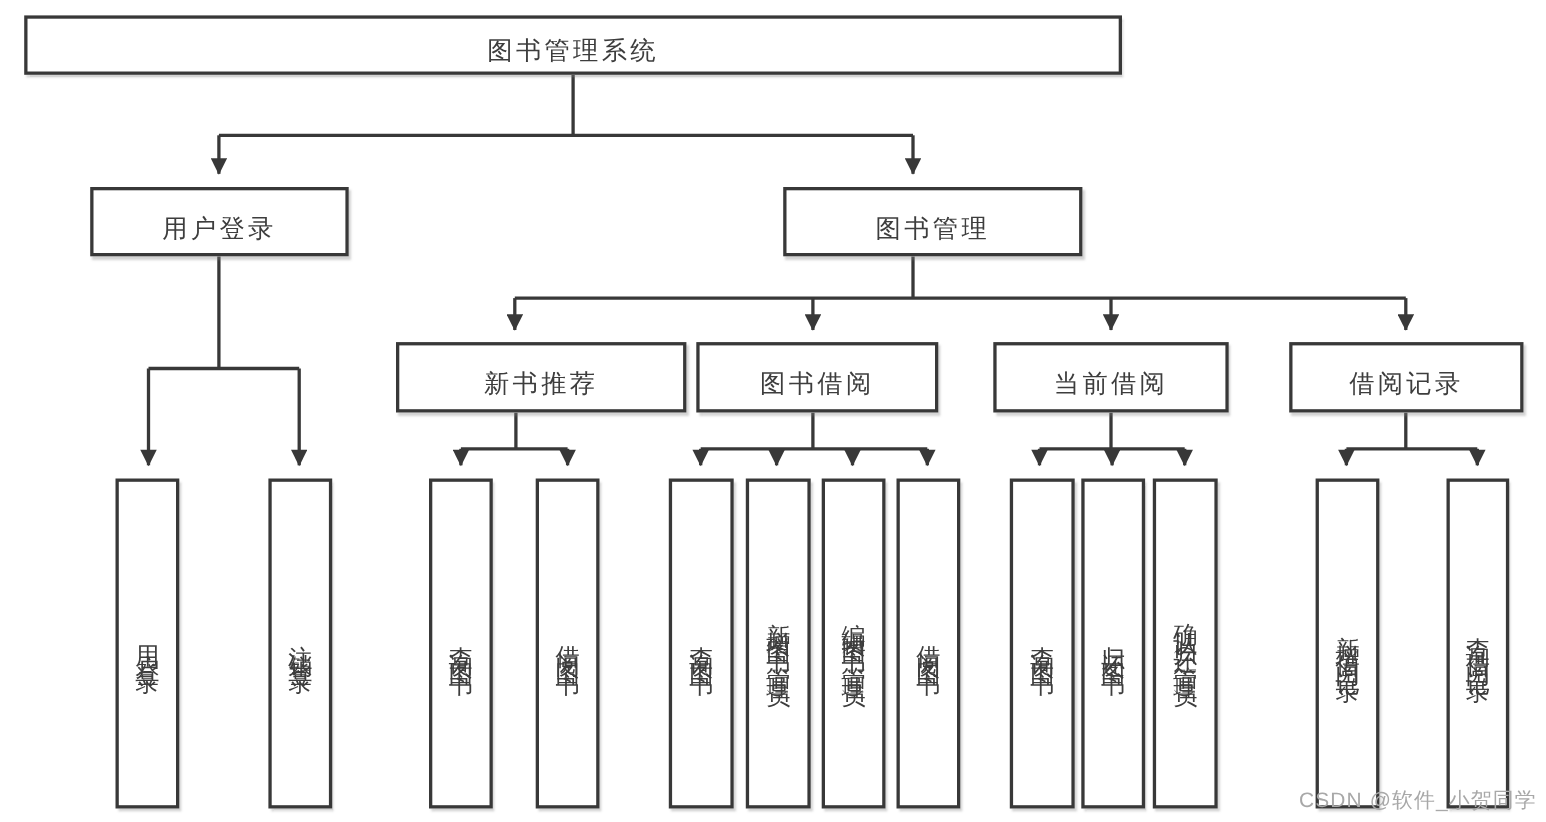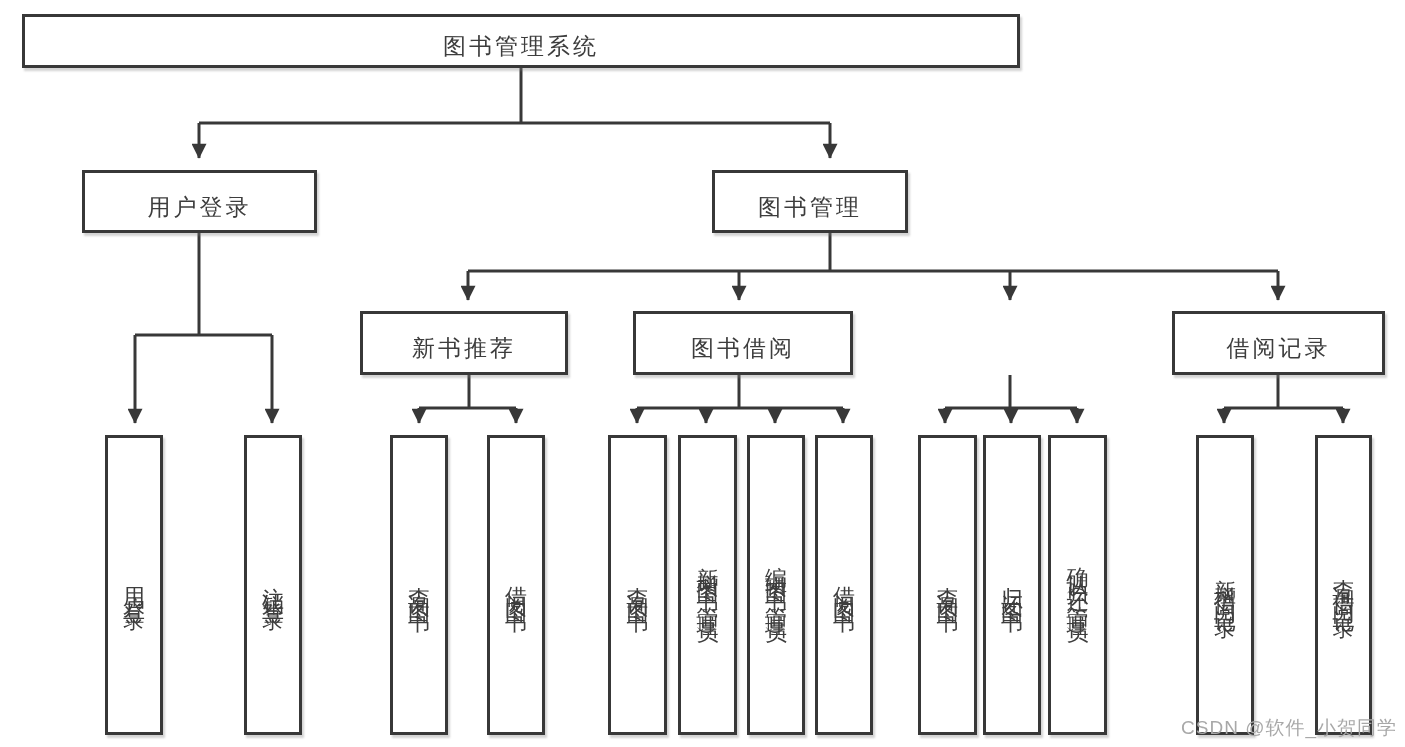--- a/index.html
+++ b/index.html
@@ -132,30 +132,33 @@
     </g>
   </svg>
 
   <div class="node hnode" style="left:22px;top:14px;width:998px;height:54px">
     <span>图书管理系统</span>
   </div>
 
   <div class="node hnode" style="left:82px;top:170px;width:235px;height:63px">
     <span>用户登录</span>
   </div>
-  <div class="node hnode" style="left:712px;top:170px;width:196px;height:63px">
+  <div class="node hnode" style="left:712px;top:170px;width:272px;height:63px">
     <span>图书管理</span>
   </div>
 
-  <div class="node hnode" style="left:360px;top:311px;width:208px;height:64px">
+  <div class="node hnode" style="left:360px;top:311px;width:264px;height:64px">
     <span>新书推荐</span>
   </div>
   <div class="node hnode" style="left:633px;top:311px;width:220px;height:64px">
     <span>图书借阅</span>
   </div>
+  <div class="node hnode" style="left:903px;top:311px;width:214px;height:64px">
+    <span>当前借阅</span>
+  </div>
   <div class="node hnode" style="left:1172px;top:311px;width:213px;height:64px">
     <span>借阅记录</span>
   </div>
 
   <div class="node vnode" style="left:105px;top:435px;width:58px;height:300px">
     <span>用户登录</span>
   </div>
   <div class="node vnode" style="left:244px;top:435px;width:58px;height:300px">
     <span>注销登录</span>
   </div>

